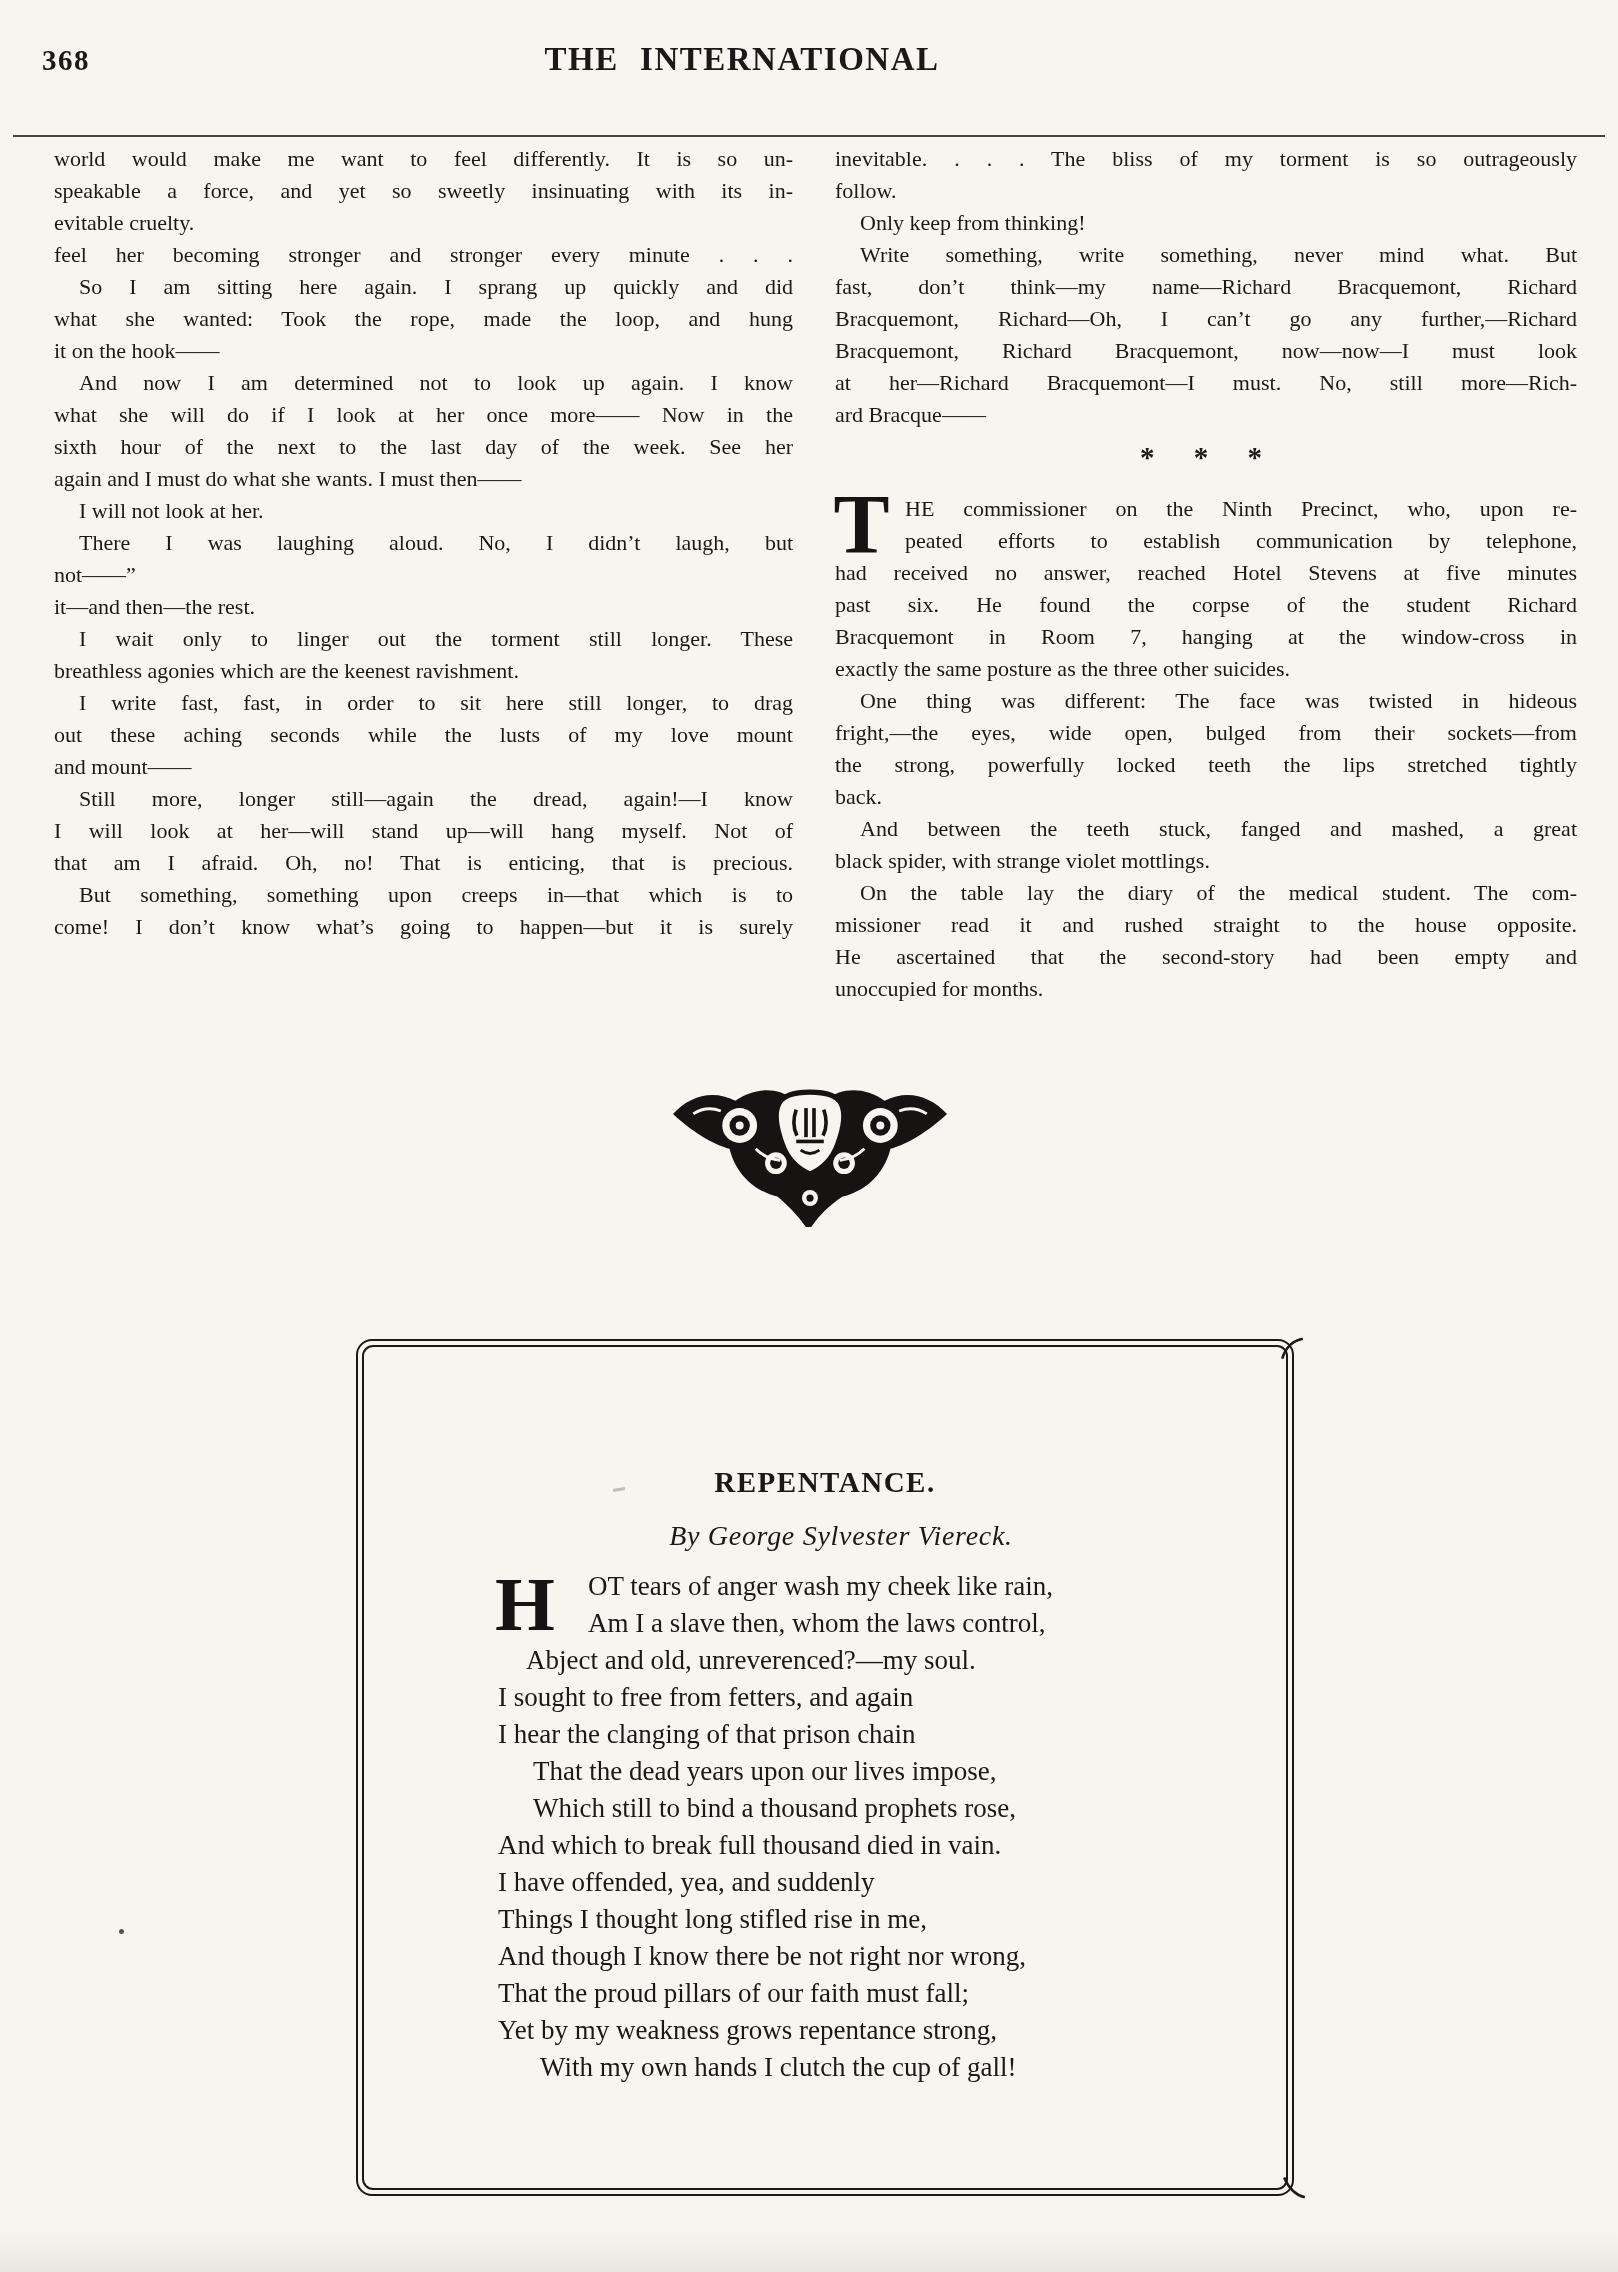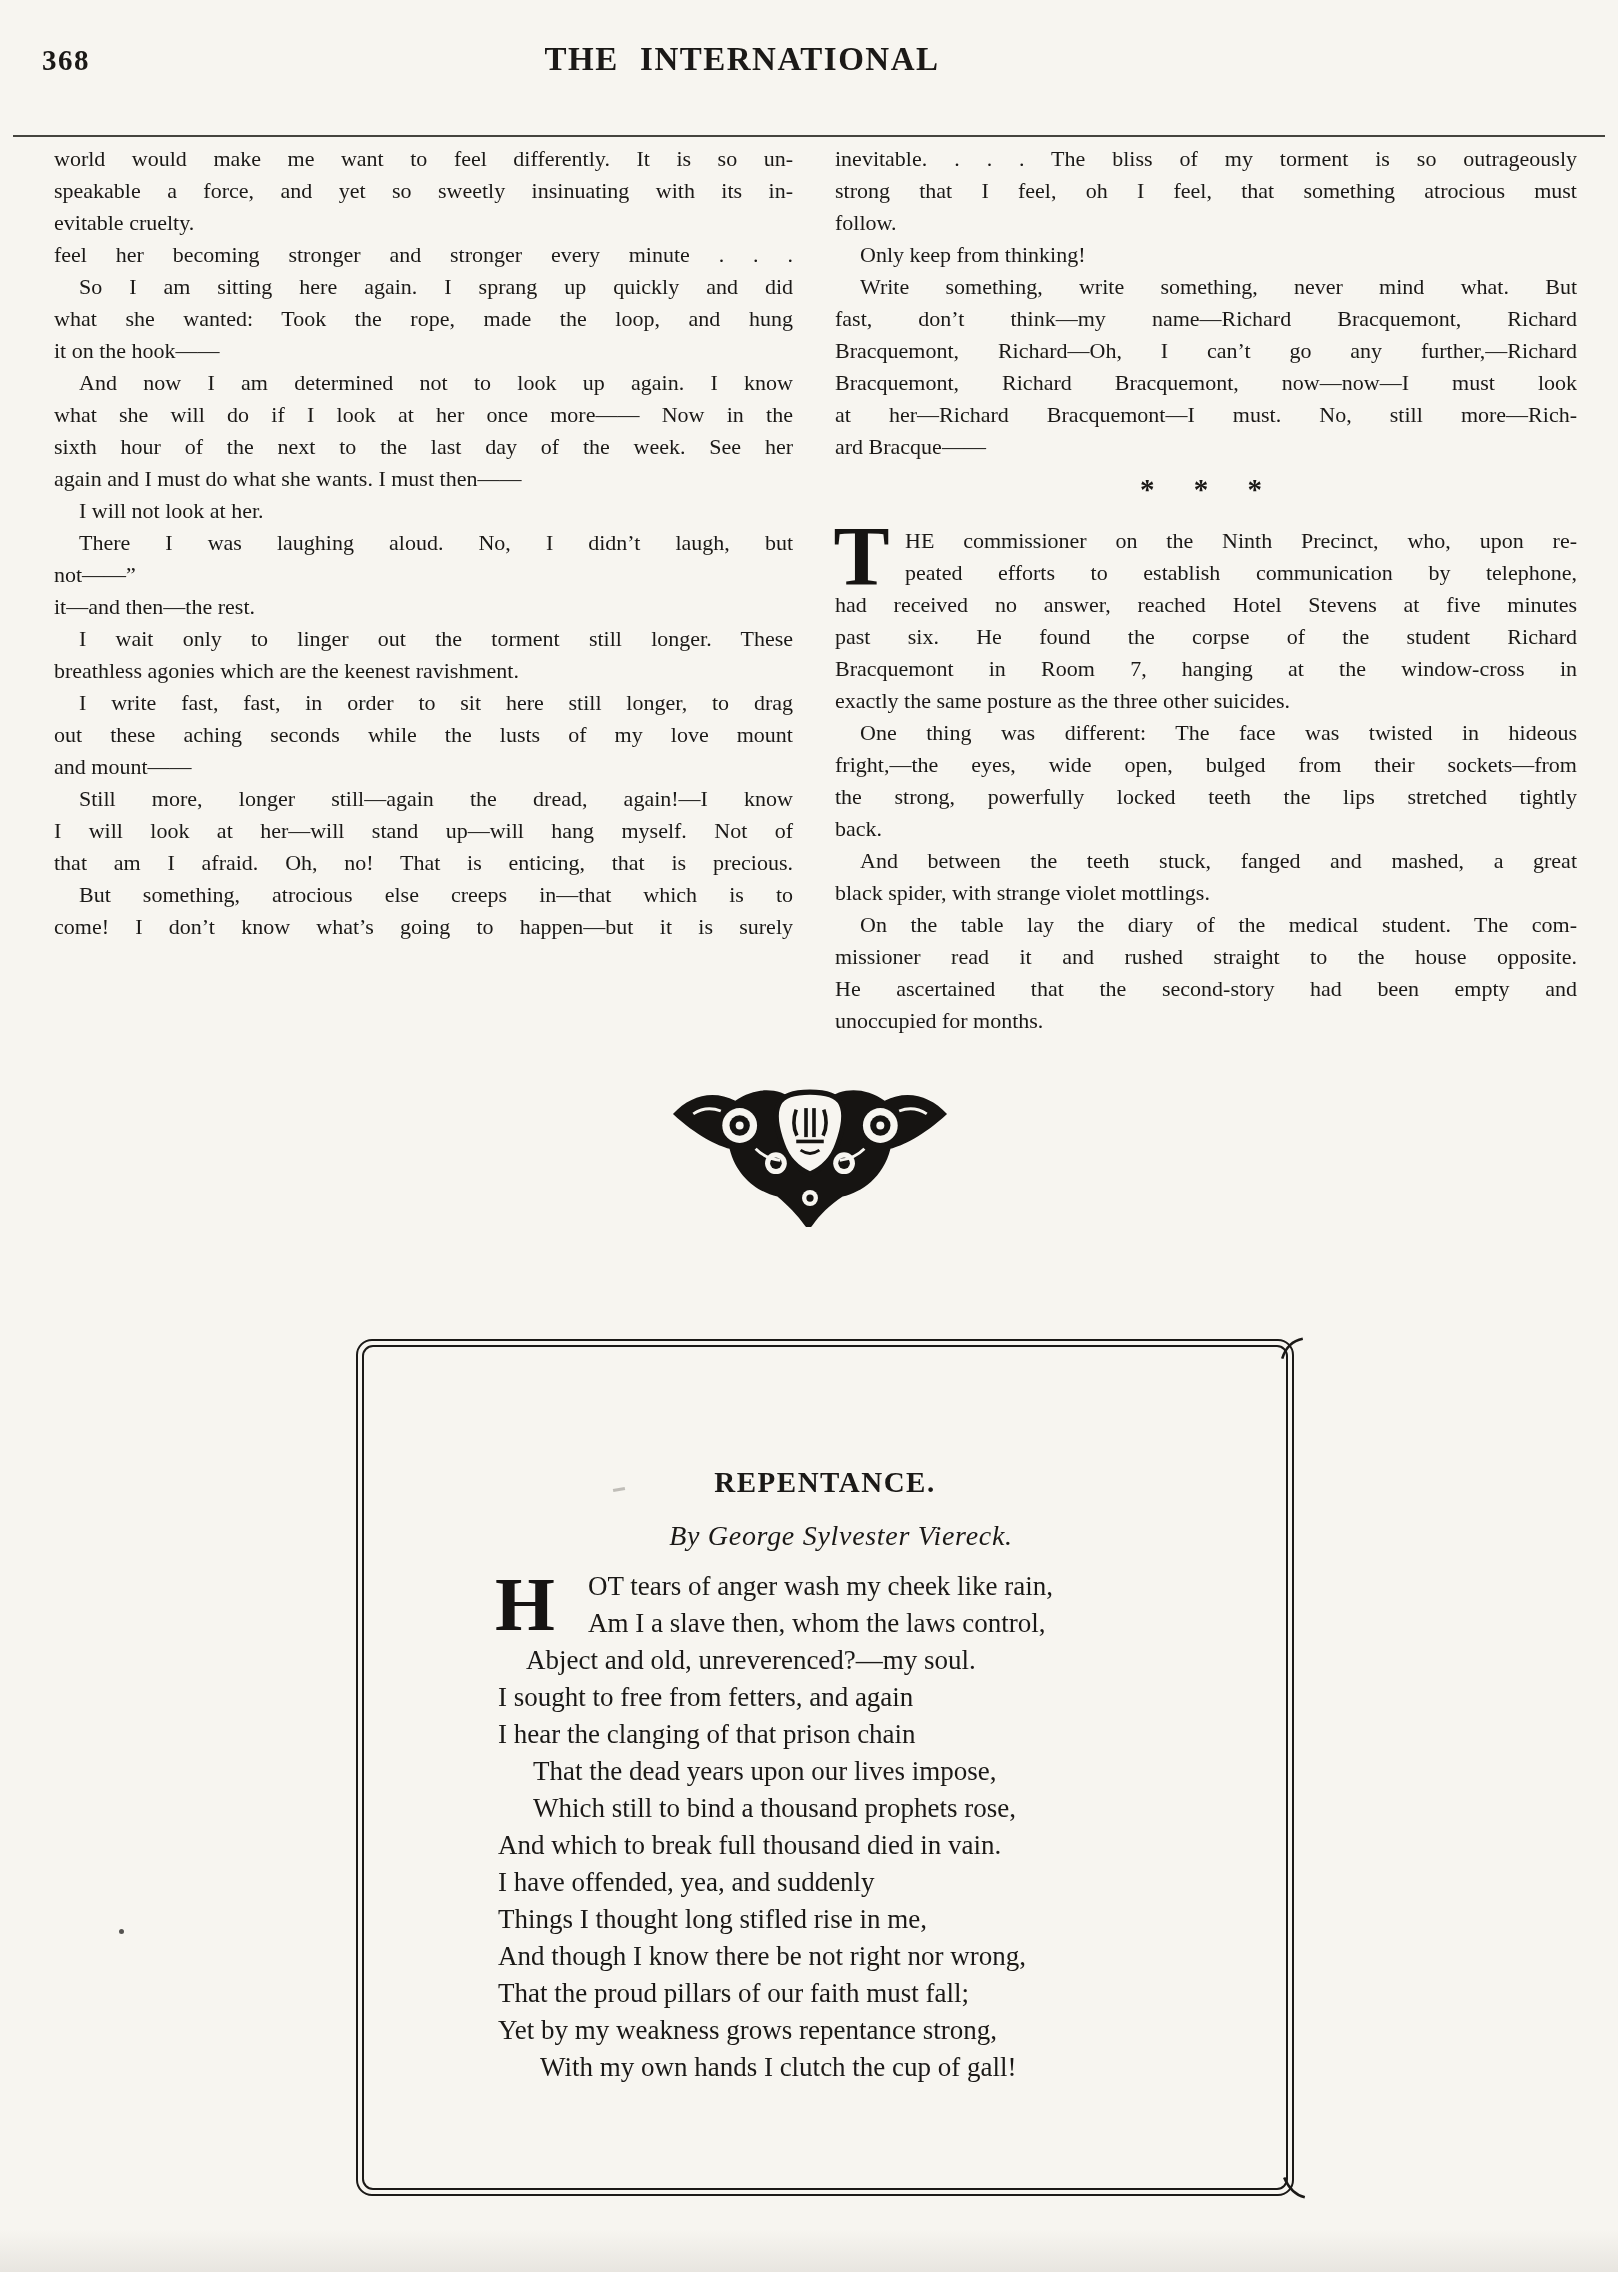--- a/index.html
+++ b/index.html
@@ -85,29 +85,28 @@
       <div class="ln">not——”</div>
       <div class="ln">it—and then—the rest.</div>
       <div class="ln j ind">I wait only to linger out the torment still longer.  These</div>
       <div class="ln">breathless agonies which are the keenest ravishment.</div>
       <div class="ln j ind">I write fast, fast, in order to sit here still longer, to drag</div>
       <div class="ln j">out these aching seconds while the lusts of my love mount</div>
       <div class="ln">and mount——</div>
       <div class="ln j ind">Still more, longer still—again the dread, again!—I know</div>
       <div class="ln j">I will look at her—will stand up—will hang myself.  Not of</div>
       <div class="ln j">that am I afraid.  Oh, no!  That is enticing, that is precious.</div>
-      <div class="ln j ind">But something, atrocious else creeps in—that which is to</div>
+      <div class="ln j ind">But something, something upon creeps in—that which is to</div>
       <div class="ln j">come!  I don’t know what’s going to happen—but it is surely</div>
     </div>
 </div>
 
 <div class="col right">
   <div>
       <div class="ln j">inevitable. . . .  The bliss of my torment is so outrageously</div>
-      <div class="ln j">strong that I feel, oh I feel, that something atrocious must</div>
       <div class="ln">follow.</div>
       <div class="ln ind">Only keep from thinking!</div>
       <div class="ln j ind">Write something, write something, never mind what.  But</div>
       <div class="ln j">fast, don’t think—my name—Richard Bracquemont, Richard</div>
       <div class="ln j">Bracquemont, Richard—Oh, I can’t go any further,—Richard</div>
       <div class="ln j">Bracquemont, Richard Bracquemont, now—now—I must look</div>
       <div class="ln j">at her—Richard Bracquemont—I must.  No, still more—Rich-</div>
       <div class="ln">ard Bracque——</div>
     </div>
   <div class="sep">* * *</div>

